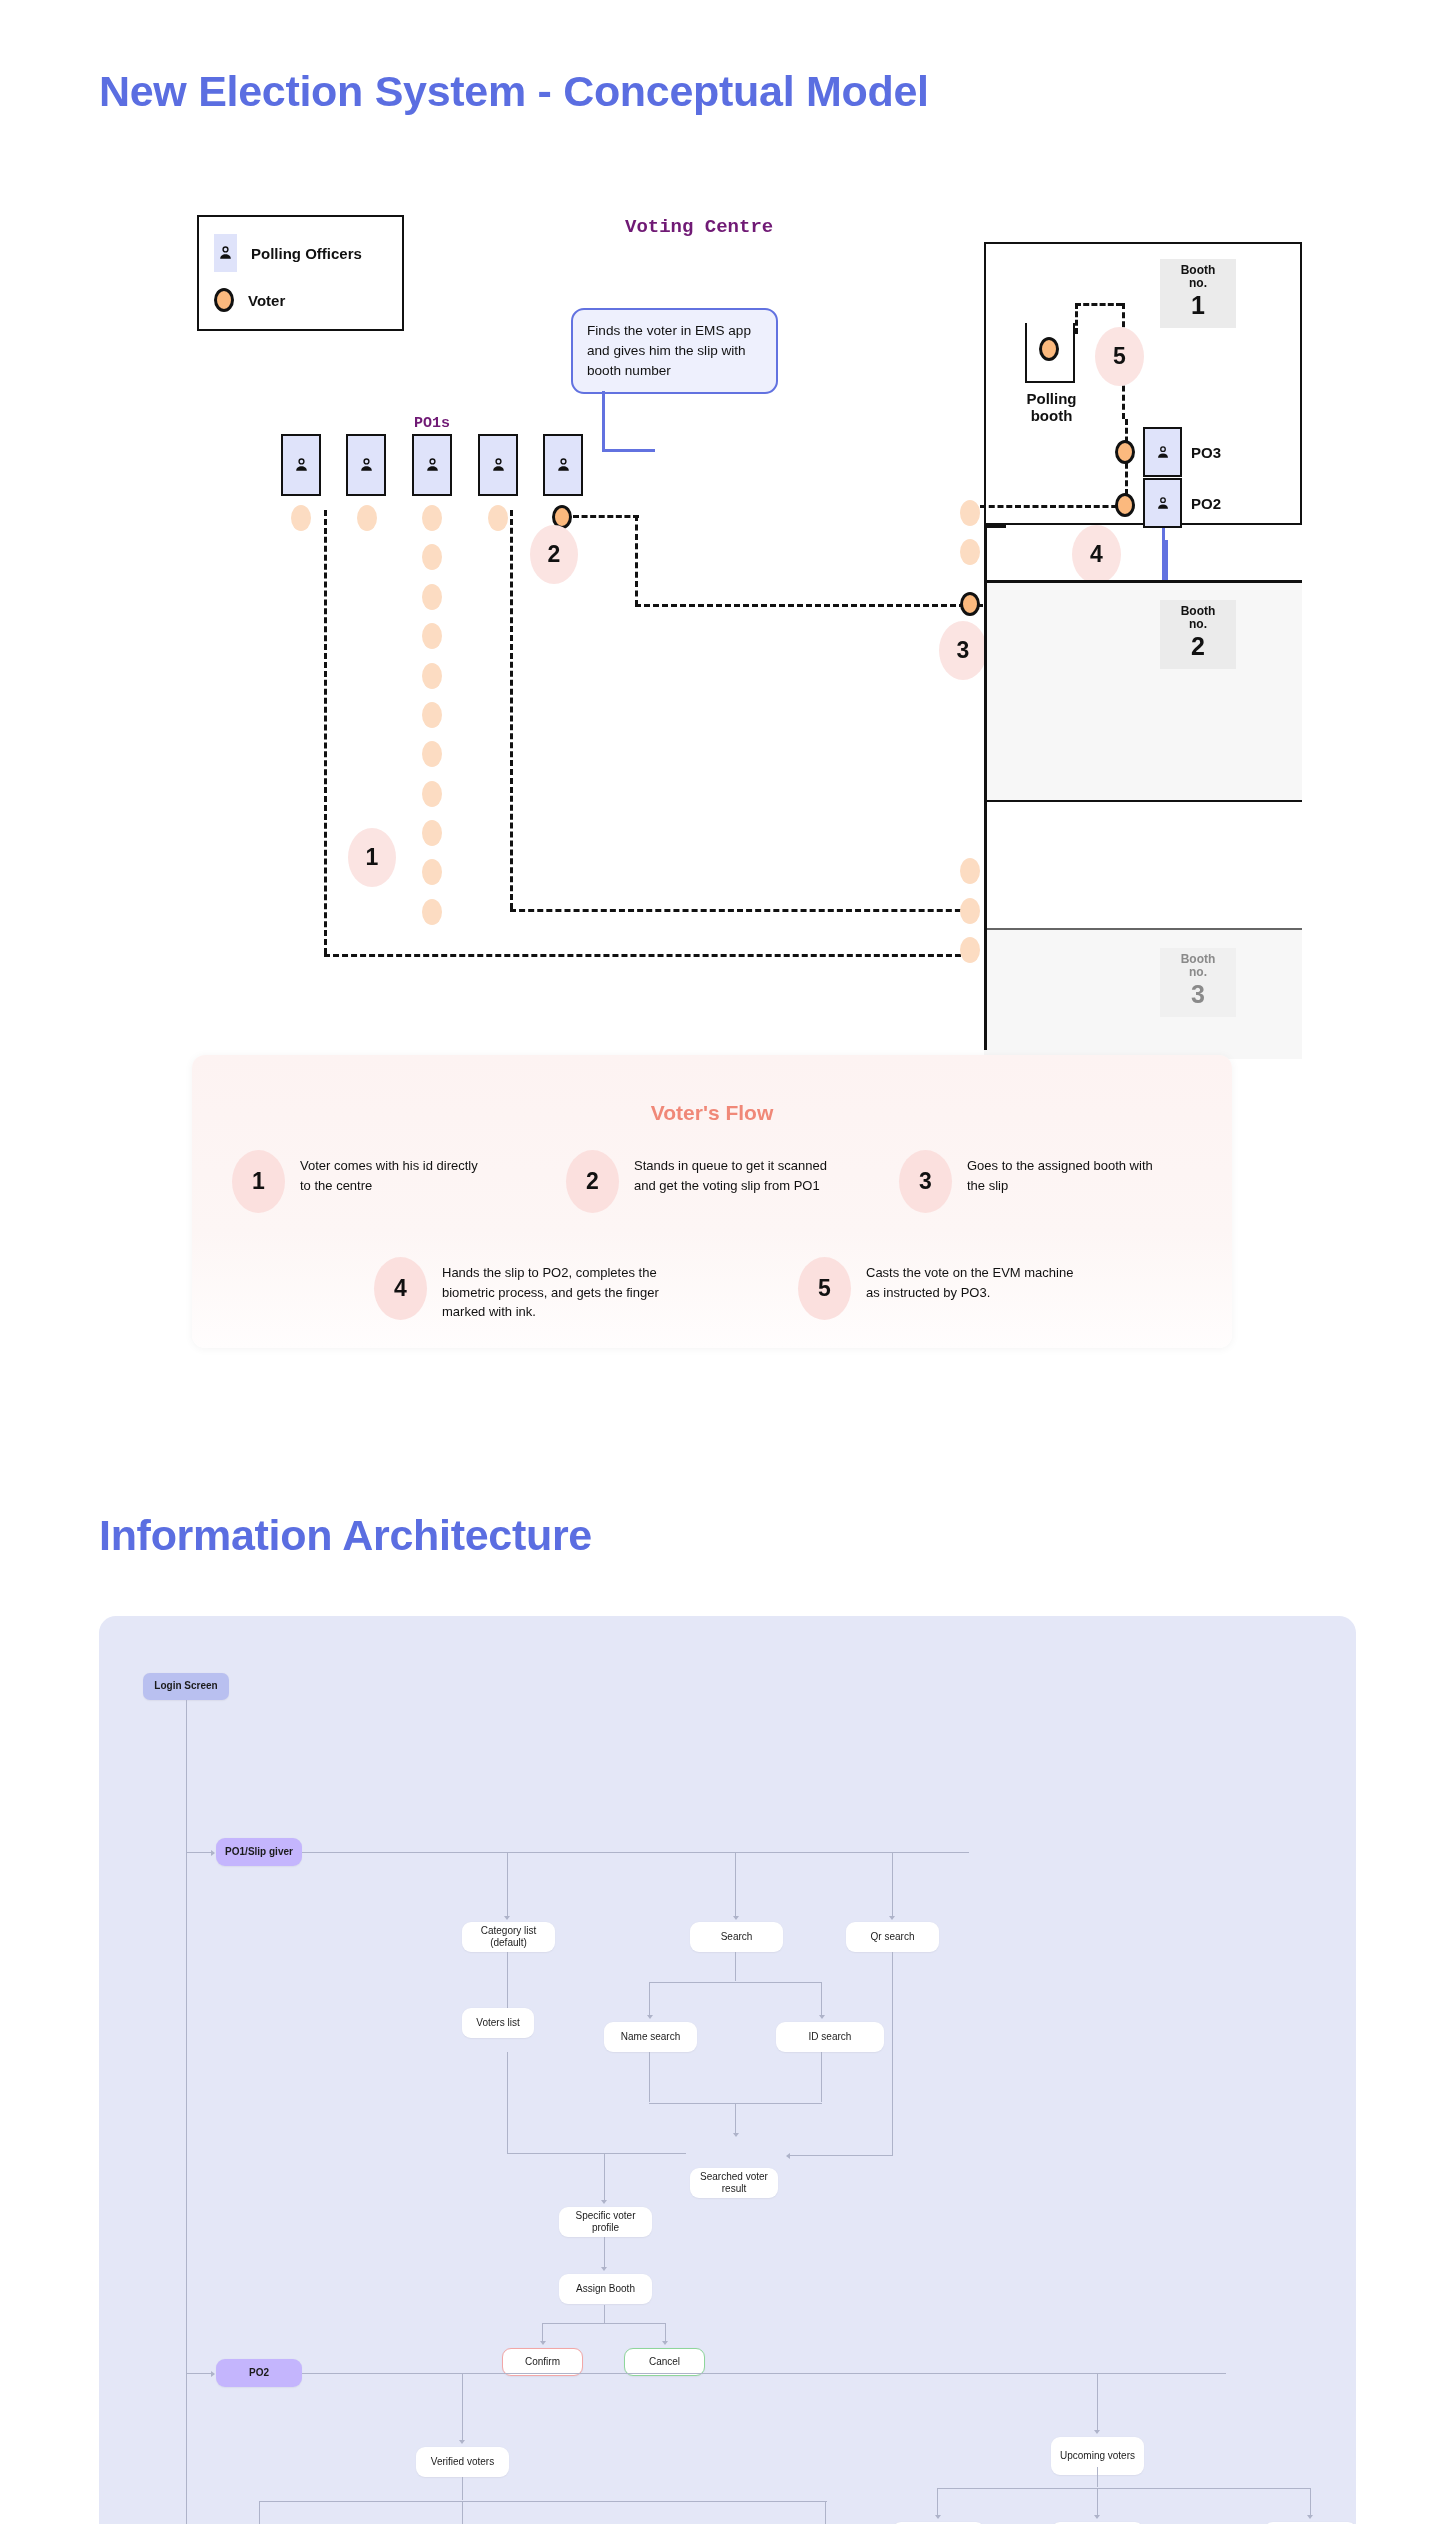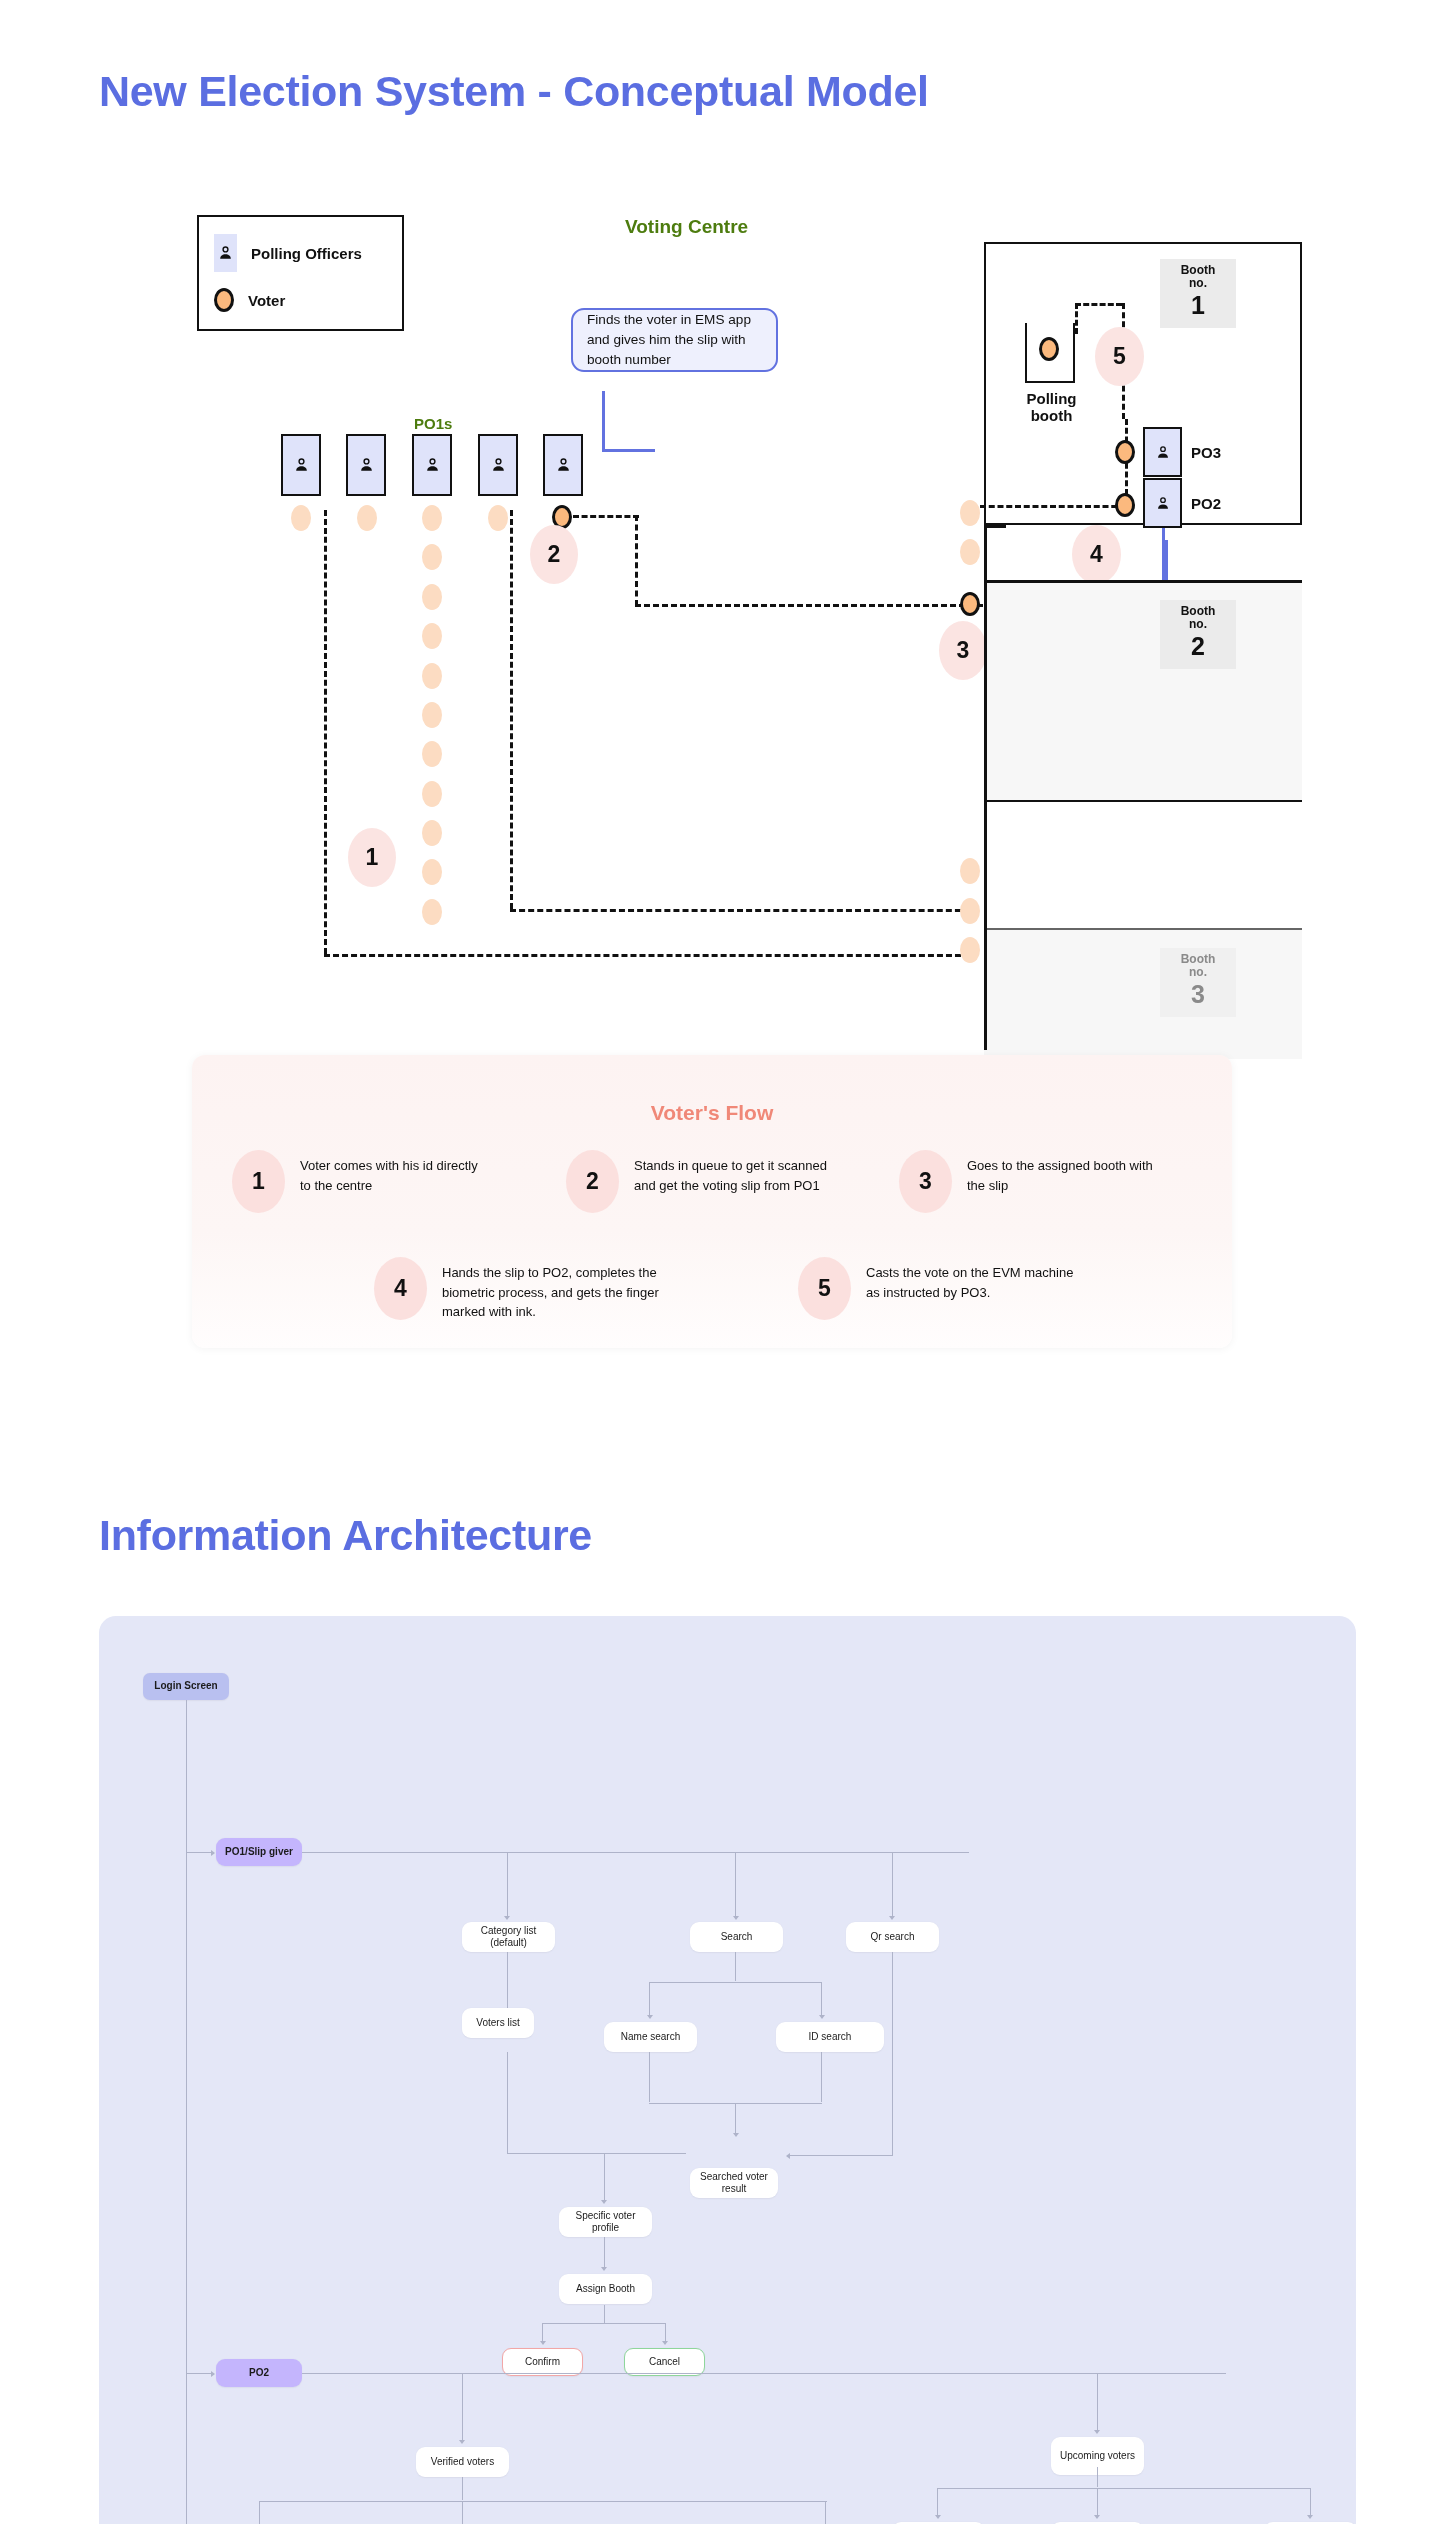--- a/index.html
+++ b/index.html
@@ -37,32 +37,32 @@
     display:flex; align-items:center; justify-content:center;
   }
   .person-glyph { display:block; }
   .voter-dot {
     width:20px; height:24px; border-radius:50%;
     background:#fbb97e; border:3px solid #111;
   }
   .legend-label { margin-left:14px; font-size:15px; font-weight:bold; color:#111; white-space:nowrap; }
 
   .cm-heading {
-    position:absolute; font-size:19px; font-weight:bold; color:#4d7c0f; white-space:nowrap;
+    position:absolute; font-size:19px; font-weight:bold; color:#701a75; white-space:nowrap;font-family:Liberation Mono, monospace;
   }
   #lbl-voting-centre { left:625px; top:216px; }
   #lbl-po1s { left:414px; top:415px; font-size:15px; }
 
   
   .callout {
     position:absolute;
     background:#eef0fd;
     border:2.5px solid #6272e0;
     border-radius:13px;
-    padding:0 14px;
+    padding:11px 14px;
     font-size:13.6px;
     line-height:1.46;
     color:#111;
   }
   #callout-1 { left:571px; top:308px; width:207px; }
   #callout-2 { left:1010px; top:681px; width:242px; }
   .callout-stem { position:absolute; background:#6272e0; }
   #stem-1 { left:602px; top:391px; width:2.5px; height:61px; }
   #stem-1b { left:602px; top:449px; width:53px; height:2.5px; }
   #stem-2 { left:1165px; top:540px; width:2.5px; height:141px; }

